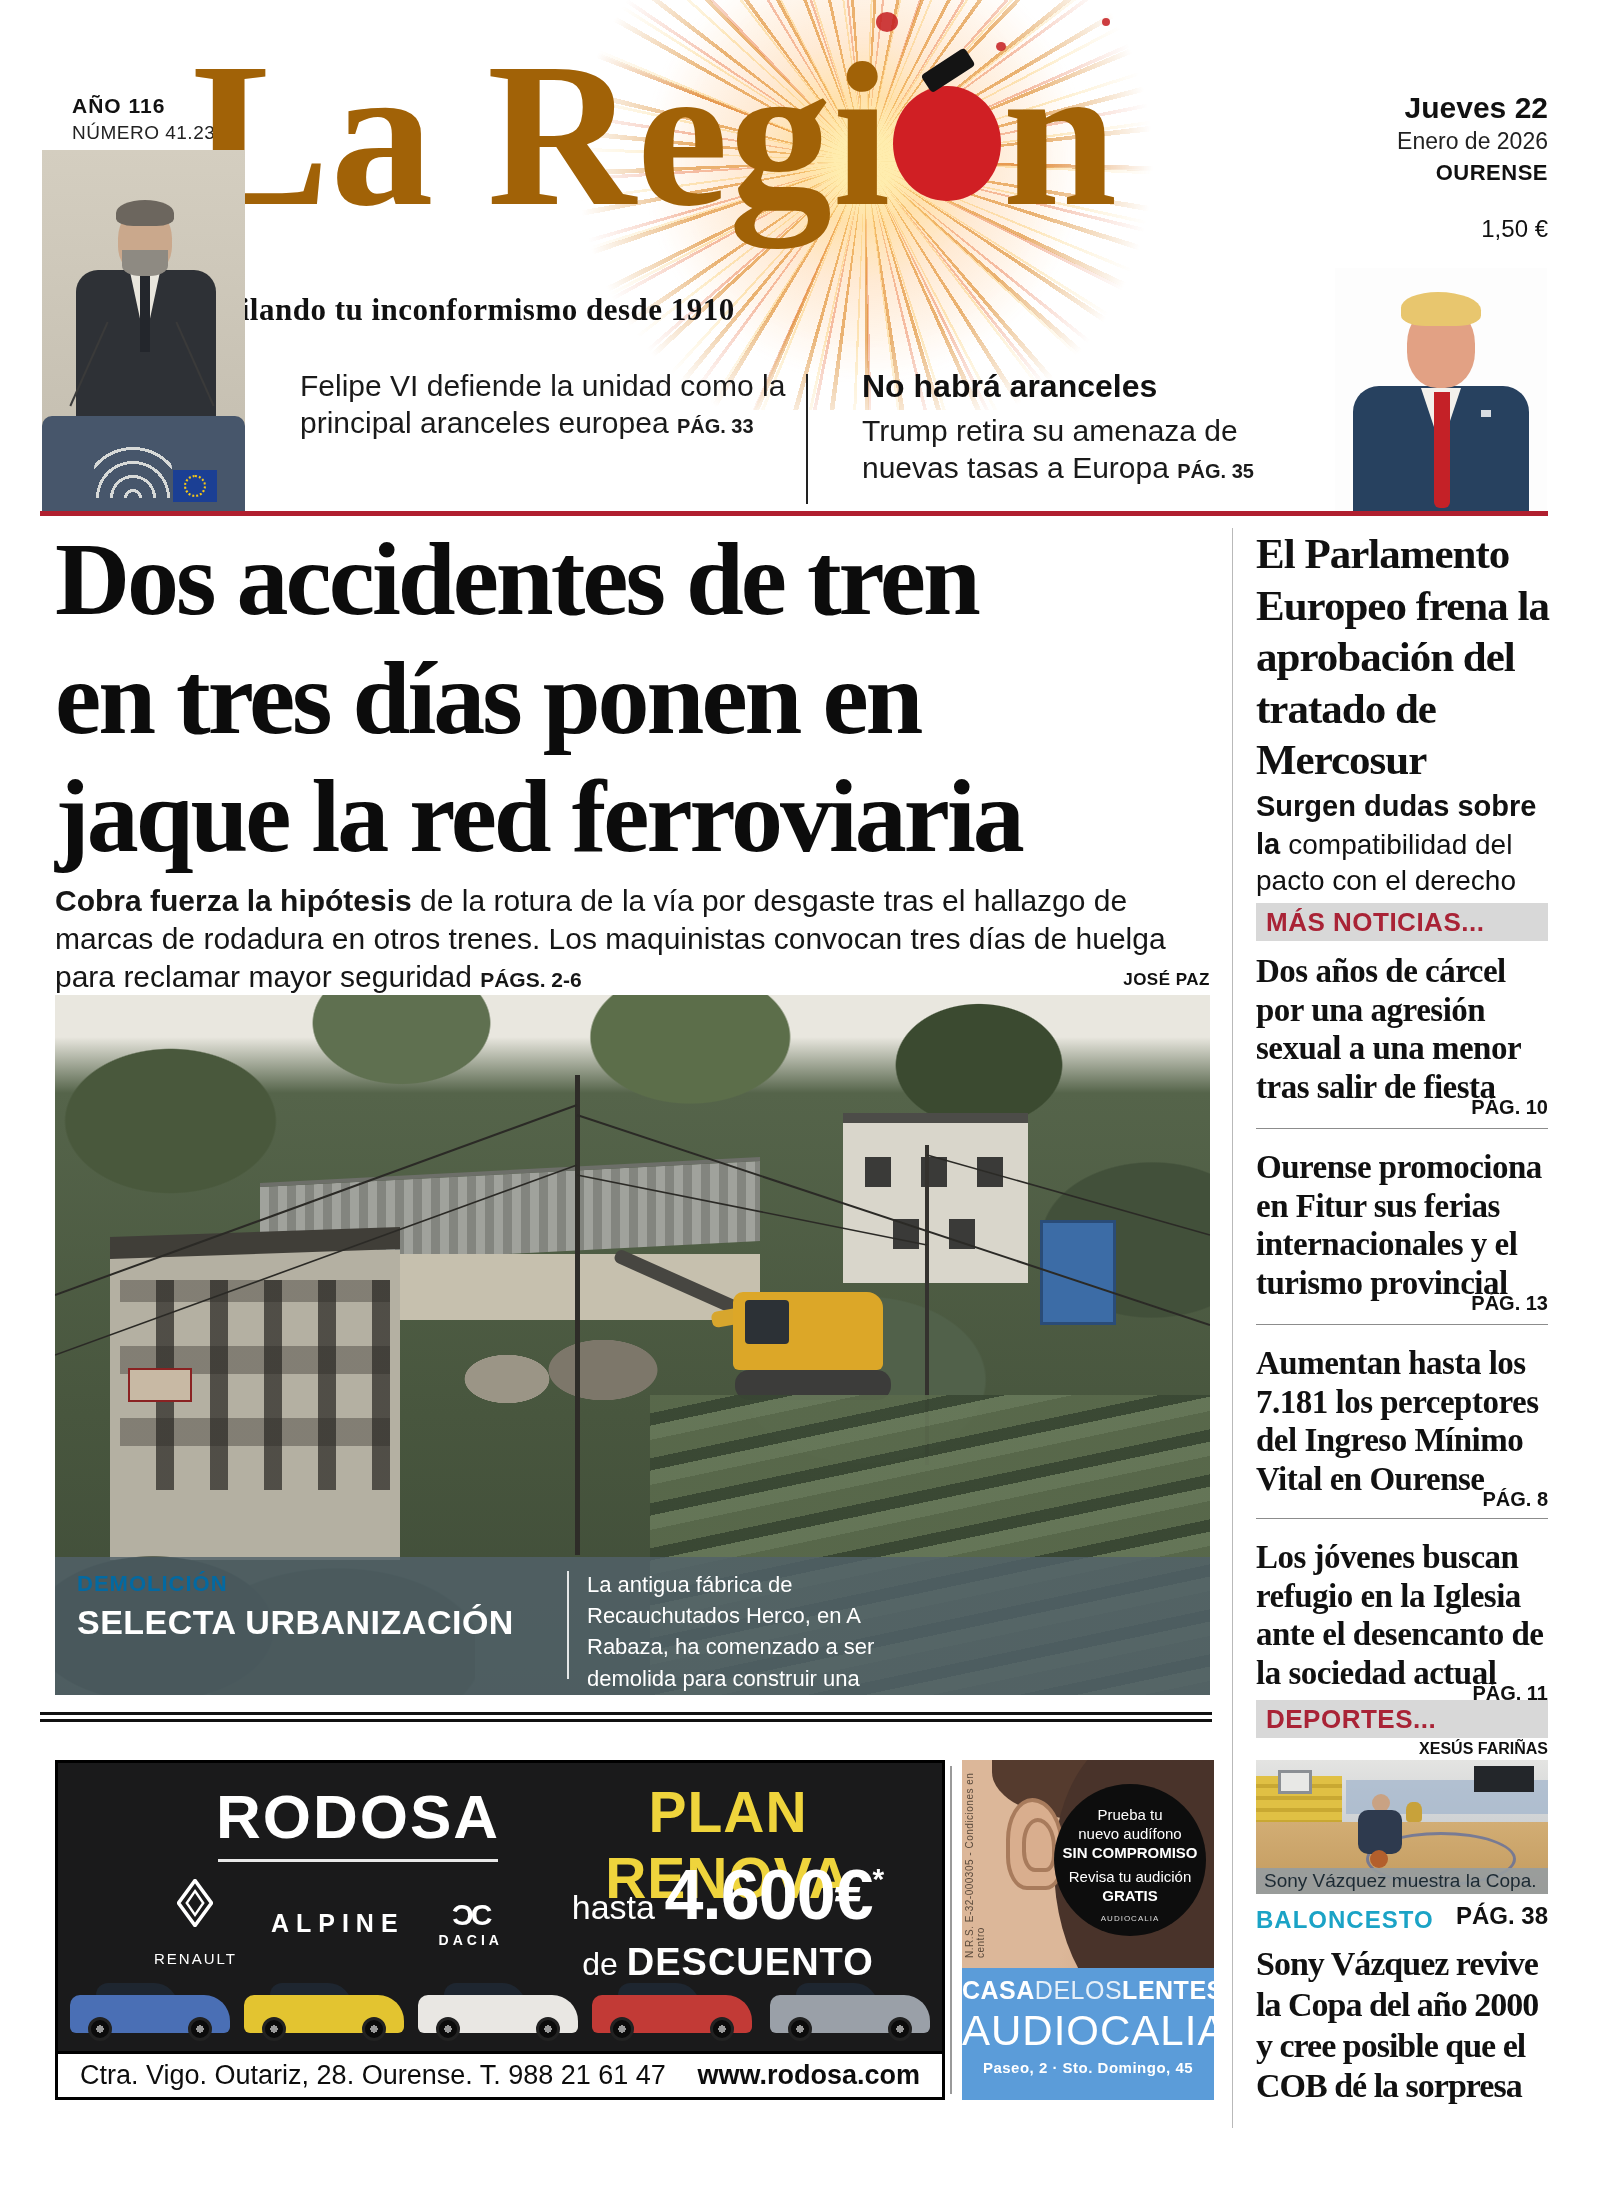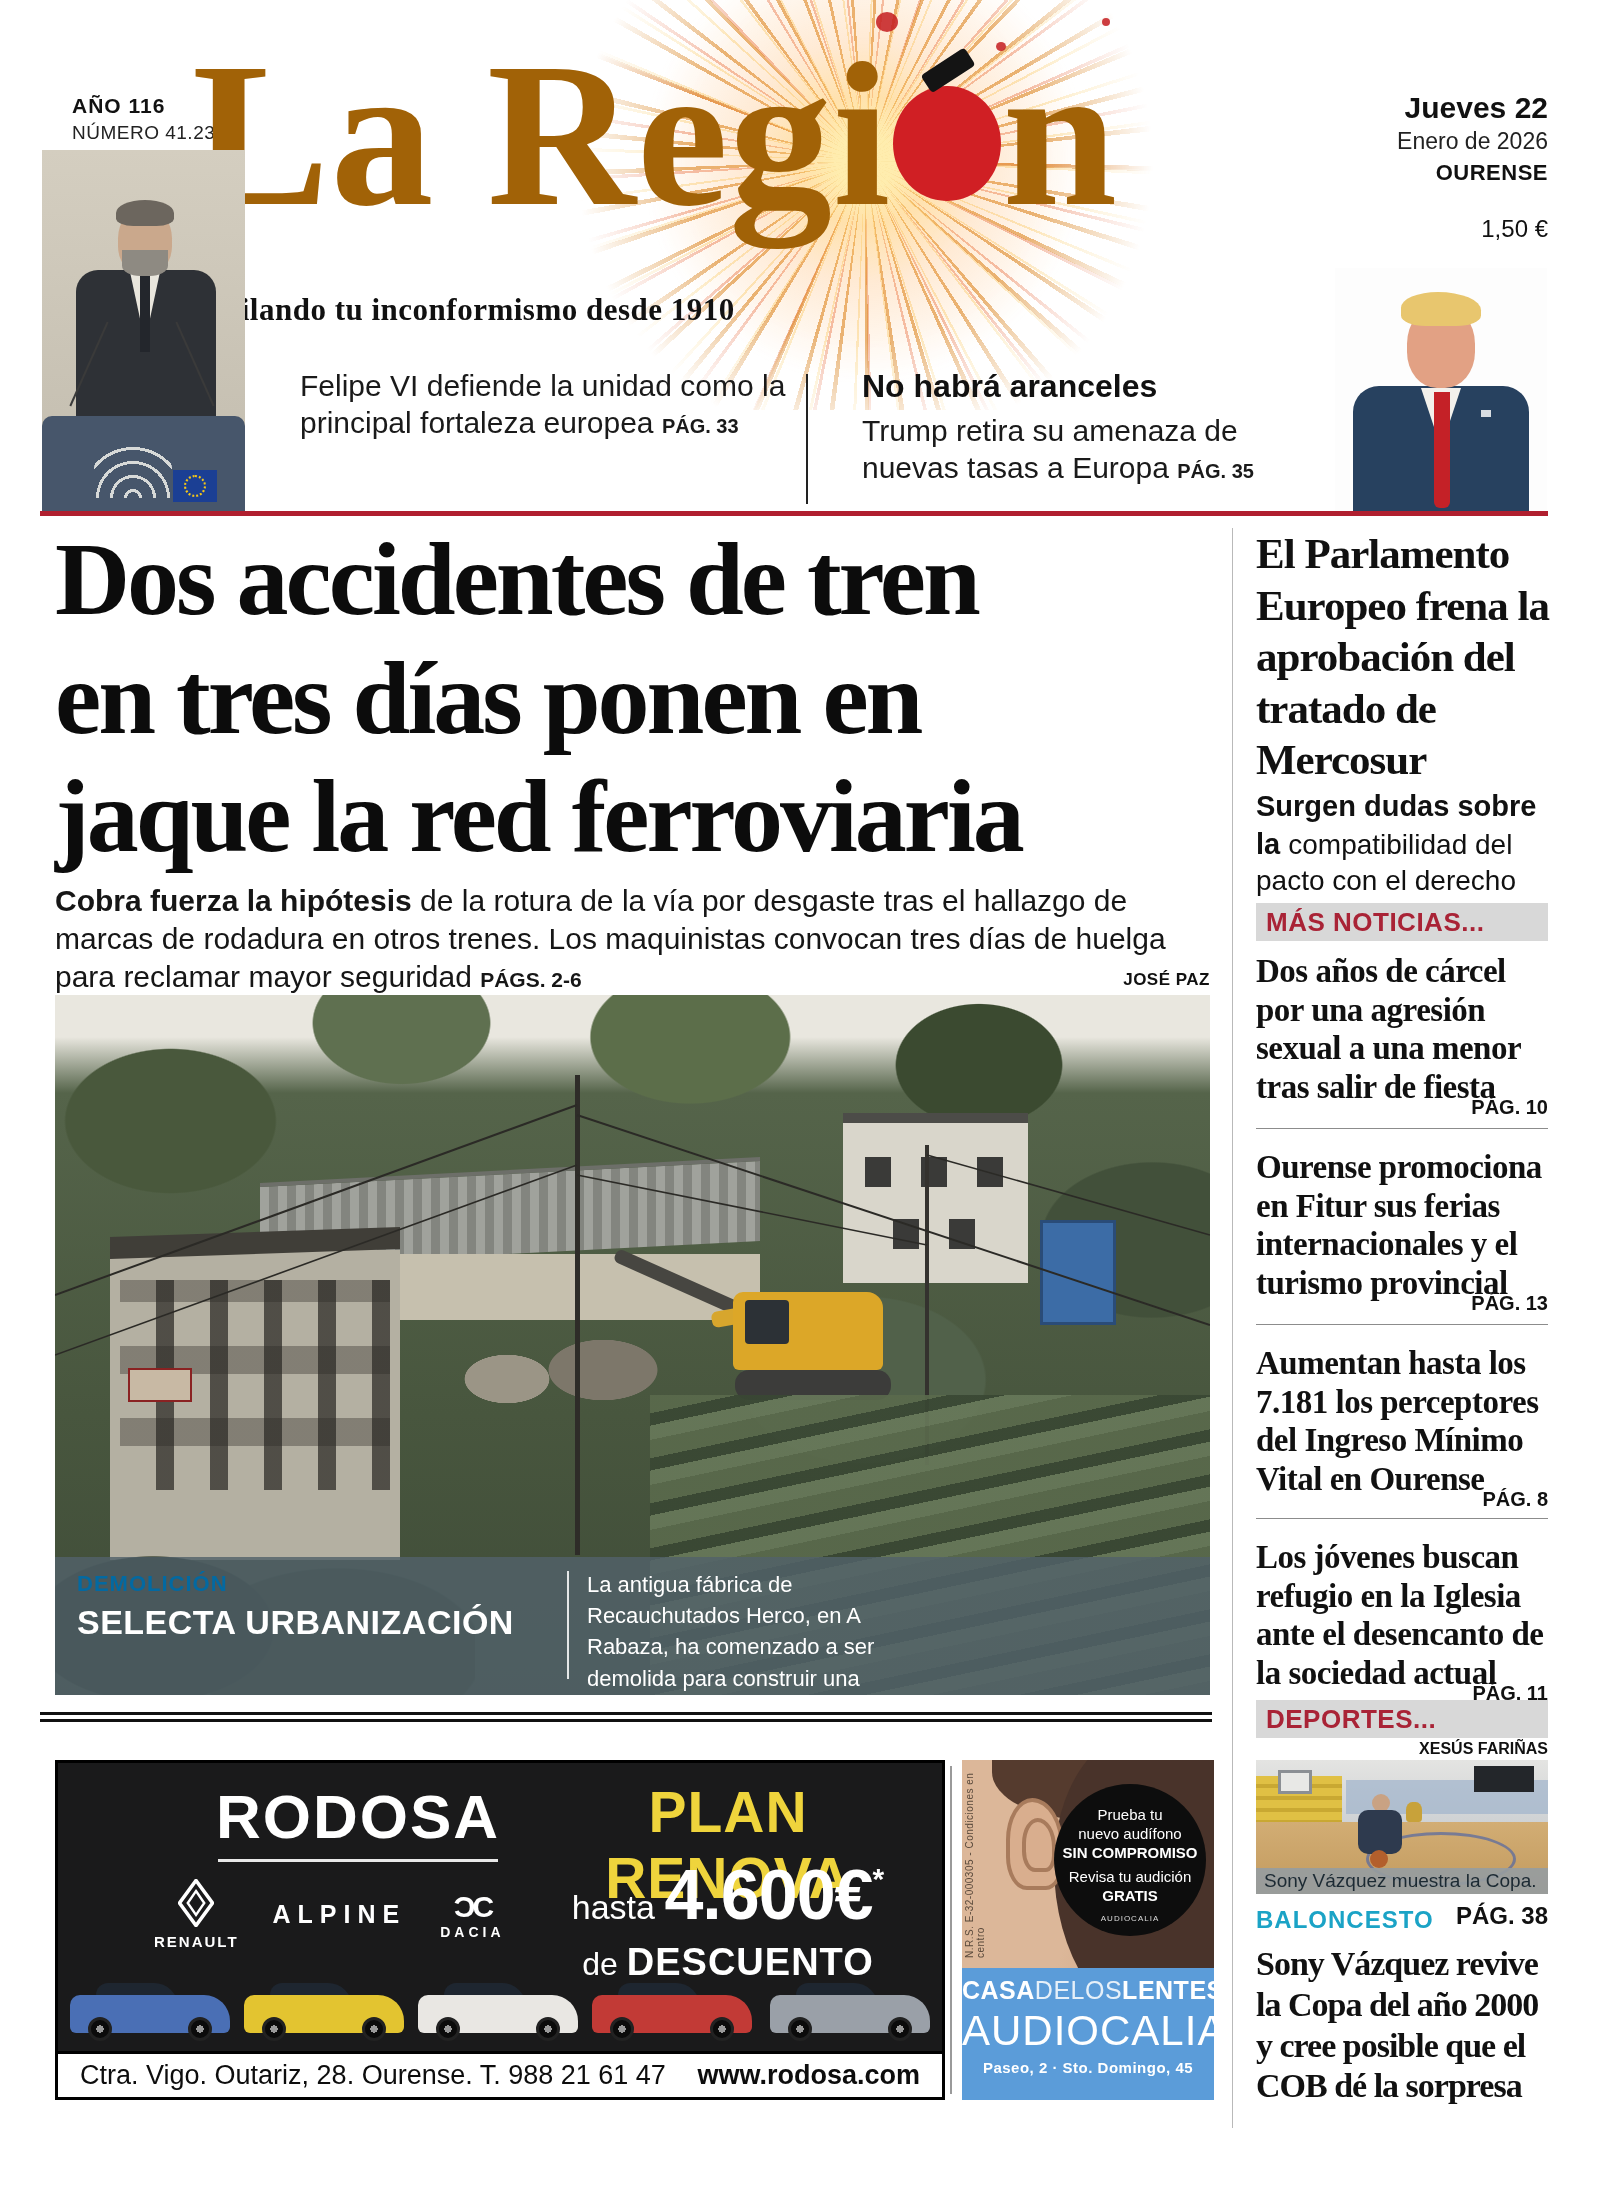--- a/index.html
+++ b/index.html
@@ -160,21 +160,21 @@
   .dep-row-section { left:1256px; top:1906px; font-weight:bold; font-size:24px; color:#1ba3c6; letter-spacing:1px; }
   .dep-row-page { left:1256px; top:1902px; width:292px; text-align:right; font-weight:bold; font-size:24px; }
   .dep-head { left:1256px; top:1944px; width:294px; font-weight:bold; font-size:34px; line-height:1.2; letter-spacing:-1px; }
 
   
   .ad-rodosa { left:55px; top:1760px; width:890px; height:340px; background:#1a1a1b; border:3px solid #000; color:#fff; overflow:hidden; }
   .rod-name { position:absolute; left:110px; top:18px; width:380px; text-align:center; font-weight:bold; font-size:62px; letter-spacing:2px; }
   .rod-underline { position:absolute; left:160px; top:96px; width:280px; height:3px; background:#e8e8e8; }
   .rod-logos { position:absolute; left:96px; top:116px; width:420px; display:flex; align-items:center; gap:34px; }
   .rod-renault { text-align:center; }
-  .rod-renault .lbl { font-size:15px; font-weight:bold; letter-spacing:2px; margin-top:2px; }
+  .rod-renault .lbl { font-size:15px; font-weight:normal; letter-spacing:2px; margin-top:19px; }
   .rod-alpine { font-size:25px; letter-spacing:7px; font-weight:bold; }
   .rod-dacia { text-align:center; }
   .rod-dacia .mark { font-size:30px; font-weight:bold; letter-spacing:-3px; }
   .rod-dacia .lbl { font-size:14px; font-weight:bold; letter-spacing:4px; }
   .rod-plan { position:absolute; left:465px; top:16px; width:410px; text-align:center; color:#efd43c; font-weight:bold; font-size:57px; letter-spacing:1px; }
   .rod-price { position:absolute; left:465px; top:92px; width:410px; text-align:center; }
   .rod-price .hasta { font-size:34px; }
   .rod-price .amt { font-size:70px; font-weight:bold; letter-spacing:-1px; }
   .rod-price .ast { font-size:30px; font-weight:bold; vertical-align:30px; }
   .rod-desc { position:absolute; left:465px; top:178px; width:410px; text-align:center; font-size:32px; }
@@ -254,21 +254,21 @@
   <div class="abs photo-trump">
     <div class="trump-suit"></div>
     <div class="trump-shirt"></div>
     <div class="trump-tie"></div>
     <div class="trump-head"></div>
     <div class="trump-hair"></div>
     <div class="flag-pin"></div>
   </div>
 
   <div class="abs brief1">
-    <div class="brief-text"><span>Felipe VI defiende la unidad como la principal fortaleza europea </span><span class="brief-page">PÁG. 33</span></div>
+    <div class="brief-text"><span>Felipe VI defiende la unidad como la principal aranceles europea </span><span class="brief-page">PÁG. 33</span></div>
   </div>
   <div class="abs briefs-divider"></div>
   <div class="abs brief2">
     <div class="brief-title">No habrá aranceles</div>
     <div class="brief-text"><span>Trump retira su amenaza de nuevas tasas a Europa </span><span class="brief-page">PÁG. 35</span></div>
   </div>
 
   <div class="abs rule-red"></div>
 
   <div class="abs headline serif">

